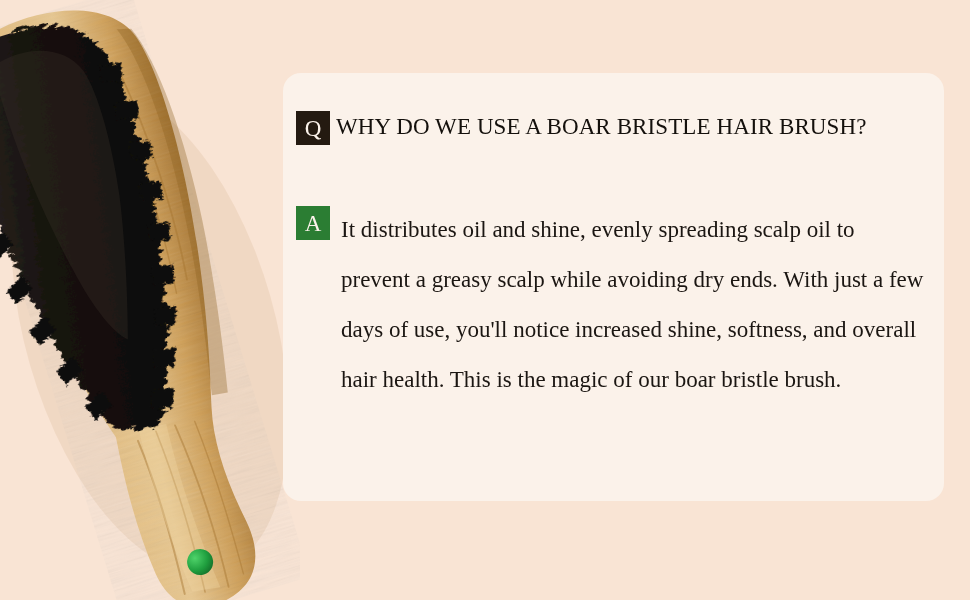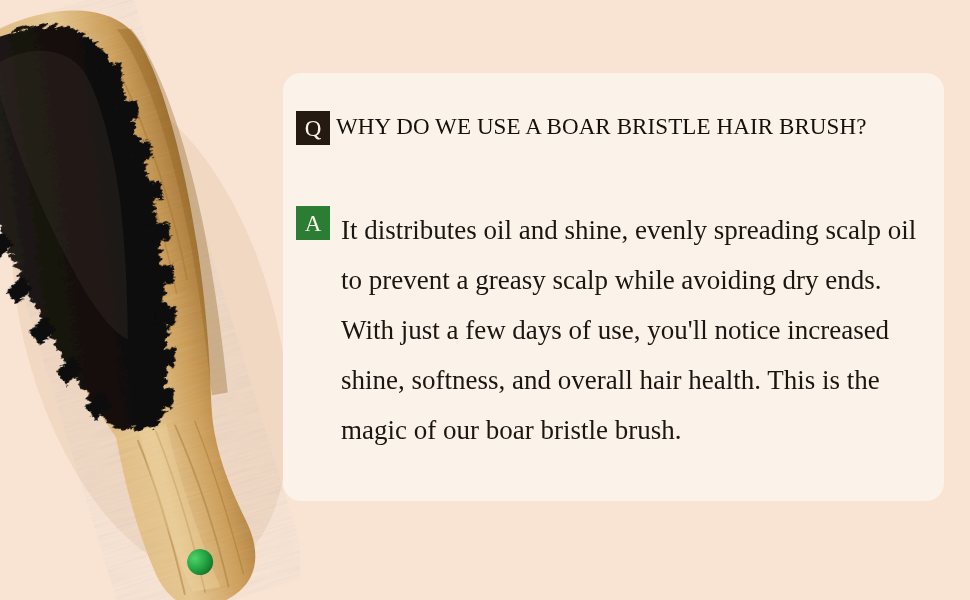--- a/index.html
+++ b/index.html
@@ -73,21 +73,21 @@
     font-size: 23px;
     line-height: 34px;
     letter-spacing: 0.1px;
     color: #14100c;
     white-space: nowrap;
   }
 
   .answer-text {
     margin-left: 11px;
     font-family: "Liberation Serif", serif;
-    font-size: 27px;
+    font-size: 23px;
     line-height: 50px;
     color: #1b1612;
     width: 588px;
   }
 </style>
 </head>
 <body>
 
 <div class="stage">
 

